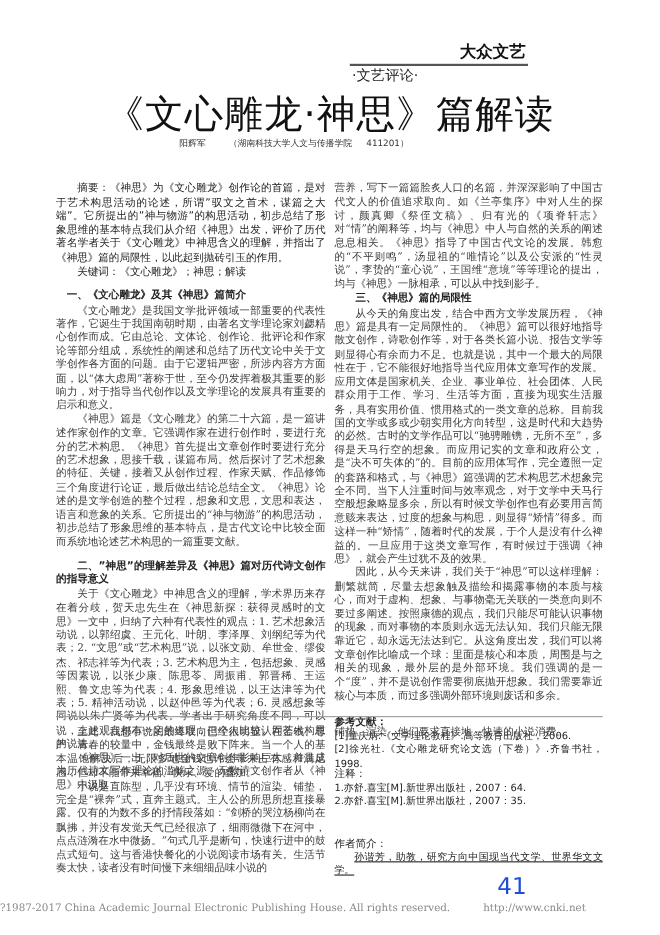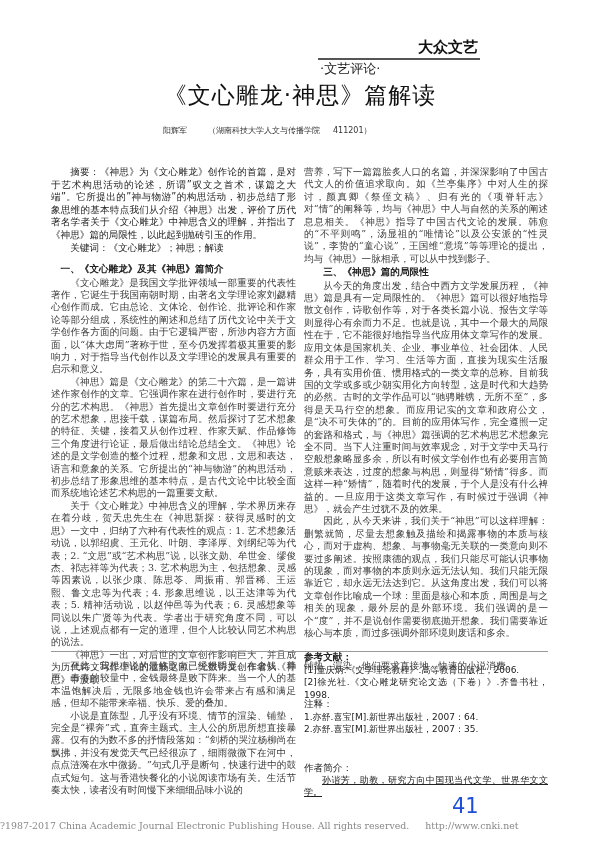--- a/index.html
+++ b/index.html
@@ -3,21 +3,21 @@
 <meta charset="utf-8">
 <style>
   html, body { margin:0; padding:0; background:#fff; }
   body { width:600px; height:850px; position:relative; overflow:hidden;
          font-family:"DejaVu Serif","Liberation Serif",serif; color:#3a3a3a; }
   .header { position:absolute; left:318px; top:38px; width:162px; height:20px;
             border-bottom:2px solid #555; font-family:"DejaVu Sans","Liberation Sans",sans-serif; }
   .header .sec { position:absolute; left:2px; top:2px; font-size:13px; color:#222;margin-top:20px; }
   .header .mag { position:absolute; right:2px; top:0px; font-size:15px; font-weight:bold; color:#111; }
   .title { position:absolute; left:0; width:600px; top:80px; text-align:center;
-           font-family:"DejaVu Sans","Liberation Sans",sans-serif; font-size:23px; color:#111; letter-spacing:1px; }
+           font-family:"DejaVu Sans","Liberation Sans",sans-serif; font-size:35px; color:#111; letter-spacing:1px; }
   .byline { position:absolute; top:125px; left:0; width:600px; font-family:"DejaVu Sans","Liberation Sans",sans-serif;
             font-size:8px; color:#333; }
   .byline .author { position:absolute; left:163px; }
   .byline .affil { position:absolute; left:208px; }
   .byline .zip { position:absolute; left:333px; }
   .col { position:absolute; font-size:9.6px; line-height:12.4px; text-align:justify; }
   .col p { margin:0; text-indent:2em; }
   .col.left { left:51px; top:166px; width:245px; }
   .col.right { left:304px; top:166px; width:244px; }
   .abstract { font-family:"DejaVu Sans","Liberation Sans",sans-serif; color:#222; }
@@ -34,21 +34,21 @@
   .col.bleft { left:51px; top:660px; width:245px; }
   .col.bright { left:304px; top:660px; width:244px; }
   .notes-title { font-family:"DejaVu Sans","Liberation Sans",sans-serif; text-indent:0 !important; margin-top:26px !important; color:#222; }
   .note { font-family:"DejaVu Sans","Liberation Sans",sans-serif; text-indent:0 !important; color:#222; font-size:9px; }
   .bio-title { font-family:"DejaVu Sans","Liberation Sans",sans-serif; text-indent:0 !important; margin-top:26px !important; color:#222; }
   .bio { font-family:"DejaVu Sans","Liberation Sans",sans-serif; color:#222; font-size:9px;text-decoration:underline; }
   .pagenum { position:absolute; left:452px; top:794px; font-family:"DejaVu Sans","Liberation Sans",sans-serif;
              font-size:21px; color:#1d4ed8; }
   .footer { position:absolute; left:0; top:820px; font-family:"DejaVu Serif","Liberation Serif",serif;
             font-size:9.4px; color:#888; white-space:nowrap; }
-  .footer .url { margin-left:16px; }
+  .footer .url { margin-left:30px; }
 </style>
 </head>
 <body>
 
 <div class="header">
   <span class="sec">·文艺评论·</span>
   <span class="mag">大众文艺</span>
 </div>
 
 <div class="title">《文心雕龙·神思》篇解读</div>
@@ -60,20 +60,21 @@
 </div>
 
 <div class="col left">
   <div class="abstract">
     <p>摘要：《神思》为《文心雕龙》创作论的首篇，是对于艺术构思活动的论述，所谓”驭文之首术，谋篇之大端”。它所提出的”神与物游”的构思活动，初步总结了形象思维的基本特点我们从介绍《神思》出发，评价了历代著名学者关于《文心雕龙》中神思含义的理解，并指出了《神思》篇的局限性，以此起到抛砖引玉的作用。</p>
     <p class="keywords">关键词：《文心雕龙》；神思；解读</p>
   </div>
   <p class="h2">一、《文心雕龙》及其《神思》篇简介</p>
   <p>《文心雕龙》是我国文学批评领域一部重要的代表性著作，它诞生于我国南朝时期，由著名文学理论家刘勰精心创作而成。它由总论、文体论、创作论、批评论和作家论等部分组成，系统性的阐述和总结了历代文论中关于文学创作各方面的问题。由于它逻辑严密，所涉内容方方面面，以“体大虑周”著称于世，至今仍发挥着极其重要的影响力，对于指导当代创作以及文学理论的发展具有重要的启示和意义。</p>
   <p>《神思》篇是《文心雕龙》的第二十六篇，是一篇讲述作家创作的文章。它强调作家在进行创作时，要进行充分的艺术构思。《神思》首先提出文章创作时要进行充分的艺术想象，思接千载，谋篇布局。然后探讨了艺术想象的特征、关键，接着又从创作过程、作家天赋、作品修饰三个角度进行论证，最后做出结论总结全文。《神思》论述的是文学创造的整个过程，想象和文思，文思和表达，语言和意象的关系。它所提出的“神与物游”的构思活动，初步总结了形象思维的基本特点，是古代文论中比较全面而系统地论述艺术构思的一篇重要文献。</p>
+  <p class="h2" style="text-indent:2em !important;">二、”神思”的理解差异及《神思》篇对历代诗文创作的指导意义</p>
   <p>关于《文心雕龙》中神思含义的理解，学术界历来存在着分歧，贺天忠先生在《神思新探：获得灵感时的文思》一文中，归纳了六种有代表性的观点：1. 艺术想象活动说，以郭绍虞、王元化、叶朗、李泽厚、刘纲纪等为代表；2. “文思”或“艺术构思”说，以张文勋、牟世金、缪俊杰、祁志祥等为代表；3. 艺术构思为主，包括想象、灵感等因素说，以张少康、陈思苓、周振甫、郭晋稀、王运熙、鲁文忠等为代表；4. 形象思维说，以王达津等为代表；5. 精神活动说，以赵仲邑等为代表；6. 灵感想象等同说以朱广贤等为代表。学者出于研究角度不同，可以说，上述观点都有一定的道理，但个人比较认同艺术构思的说法。</p>
   <p>《神思》一出，对后世的文章创作影响巨大，并且成为历代诗文写作理论的滥觞之源。无数诗文创作者从《神思》中汲取</p>
 </div>
 
 <div class="col right">
   <p style="text-indent:0">营养，写下一篇篇脍炙人口的名篇，并深深影响了中国古代文人的价值追求取向。如《兰亭集序》中对人生的探讨，颜真卿《祭侄文稿》、归有光的《项脊轩志》对“情”的阐释等，均与《神思》中人与自然的关系的阐述息息相关。《神思》指导了中国古代文论的发展。韩愈的“不平则鸣”，汤显祖的“唯情论”以及公安派的“性灵说”，李贽的“童心说”，王国维“意境”等等理论的提出，均与《神思》一脉相承，可以从中找到影子。</p>
   <p class="h2b">三、《神思》篇的局限性</p>
   <p>从今天的角度出发，结合中西方文学发展历程，《神思》篇是具有一定局限性的。《神思》篇可以很好地指导散文创作，诗歌创作等，对于各类长篇小说、报告文学等则显得心有余而力不足。也就是说，其中一个最大的局限性在于，它不能很好地指导当代应用体文章写作的发展。应用文体是国家机关、企业、事业单位、社会团体、人民群众用于工作、学习、生活等方面，直接为现实生活服务，具有实用价值、惯用格式的一类文章的总称。目前我国的文学或多或少朝实用化方向转型，这是时代和大趋势的必然。古时的文学作品可以“驰骋雕镌，无所不至”，多得是天马行空的想象。而应用记实的文章和政府公文，是“决不可失体的”的。目前的应用体写作，完全遵照一定的套路和格式，与《神思》篇强调的艺术构思艺术想象完全不同。当下人注重时间与效率观念，对于文学中天马行空般想象略显多余，所以有时候文学创作也有必要用言简意赅来表达，过度的想象与构思，则显得“矫情”得多。而这样一种“矫情”，随着时代的发展，于个人是没有什么裨益的。一旦应用于这类文章写作，有时候过于强调《神思》，就会产生过犹不及的效果。</p>
   <p>因此，从今天来讲，我们关于“神思”可以这样理解：删繁就简，尽量去想象触及描绘和揭露事物的本质与核心，而对于虚构、想象、与事物毫无关联的一类意向则不要过多阐述。按照康德的观点，我们只能尽可能认识事物的现象，而对事物的本质则永远无法认知。我们只能无限靠近它，却永远无法达到它。从这角度出发，我们可以将文章创作比喻成一个球：里面是核心和本质，周围是与之相关的现象，最外层的是外部环境。我们强调的是一个“度”，并不是说创作需要彻底抛开想象。我们需要靠近核心与本质，而过多强调外部环境则废话和多余。</p>
   <p class="ref-title">参考文献：</p>

